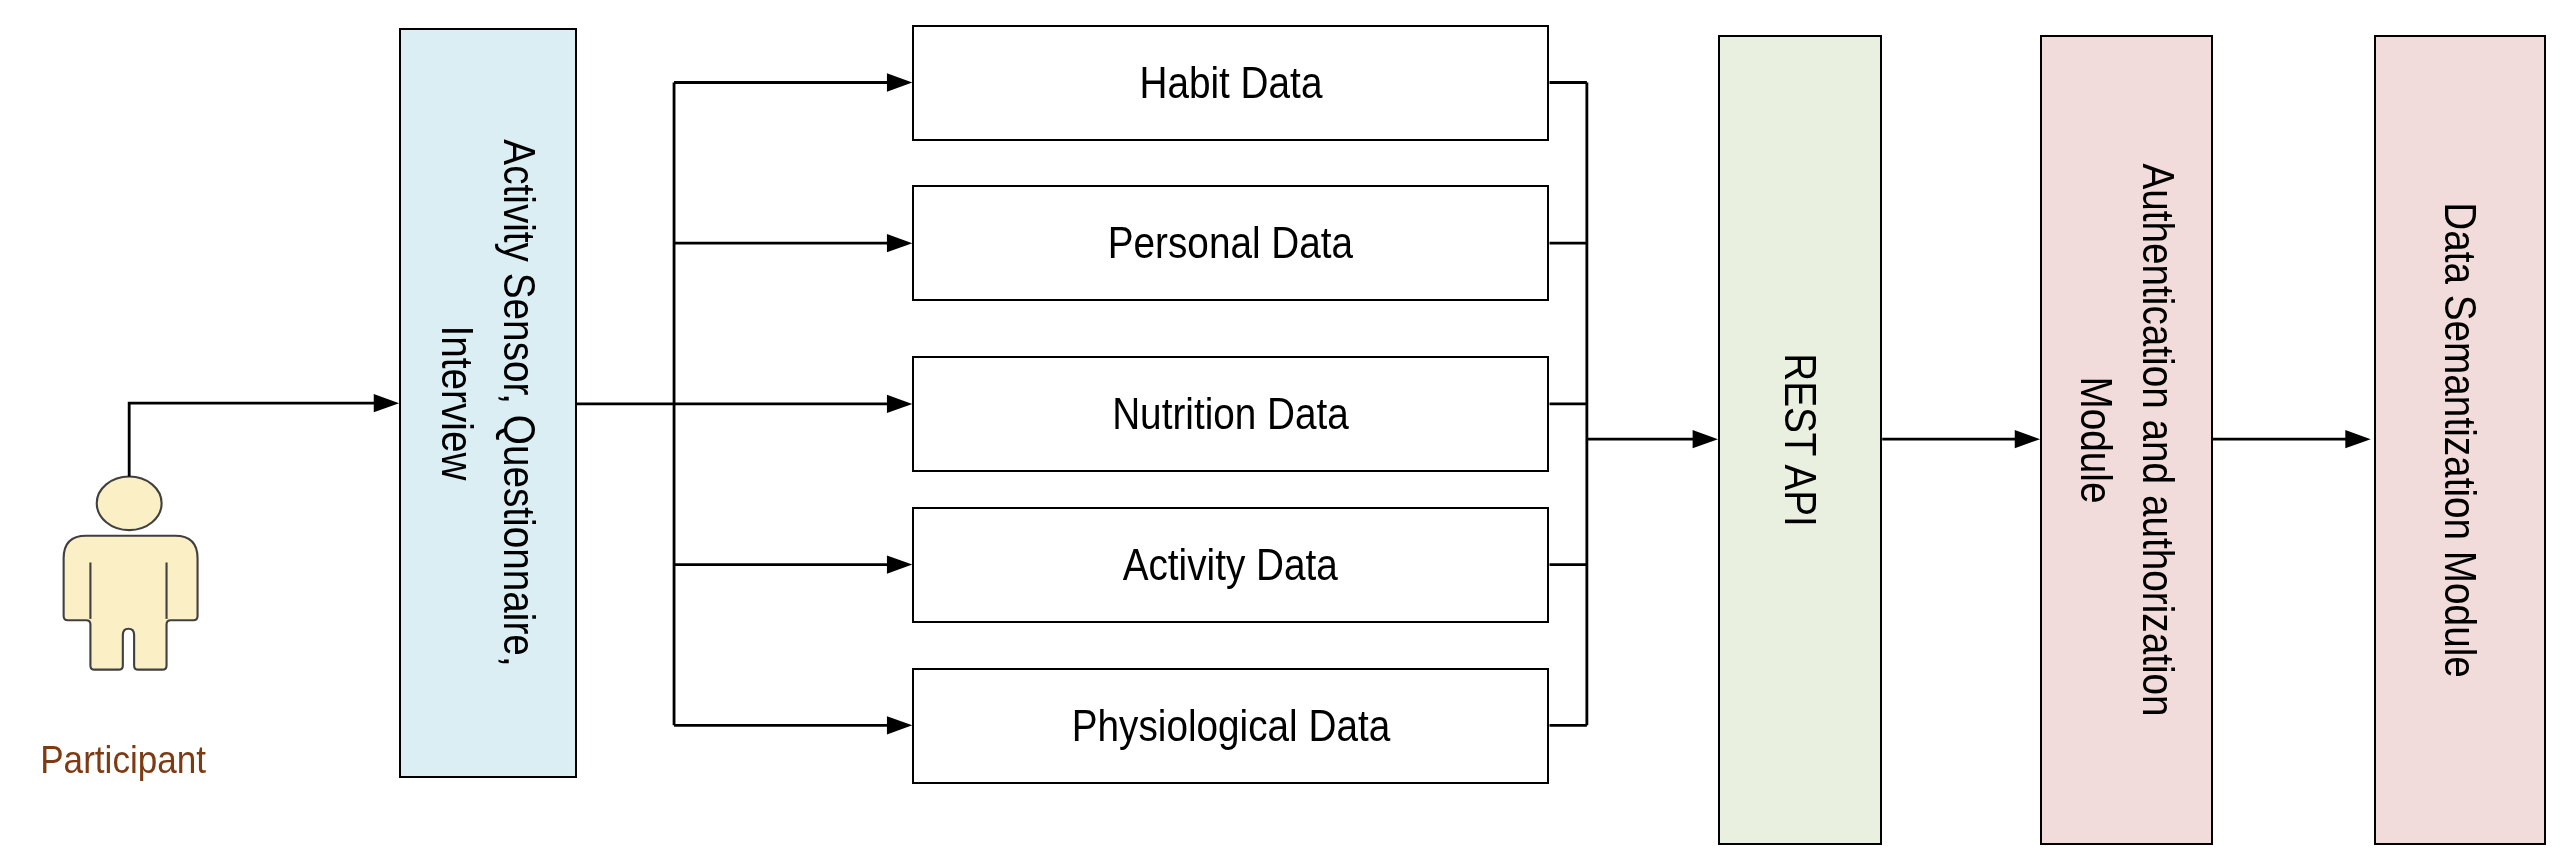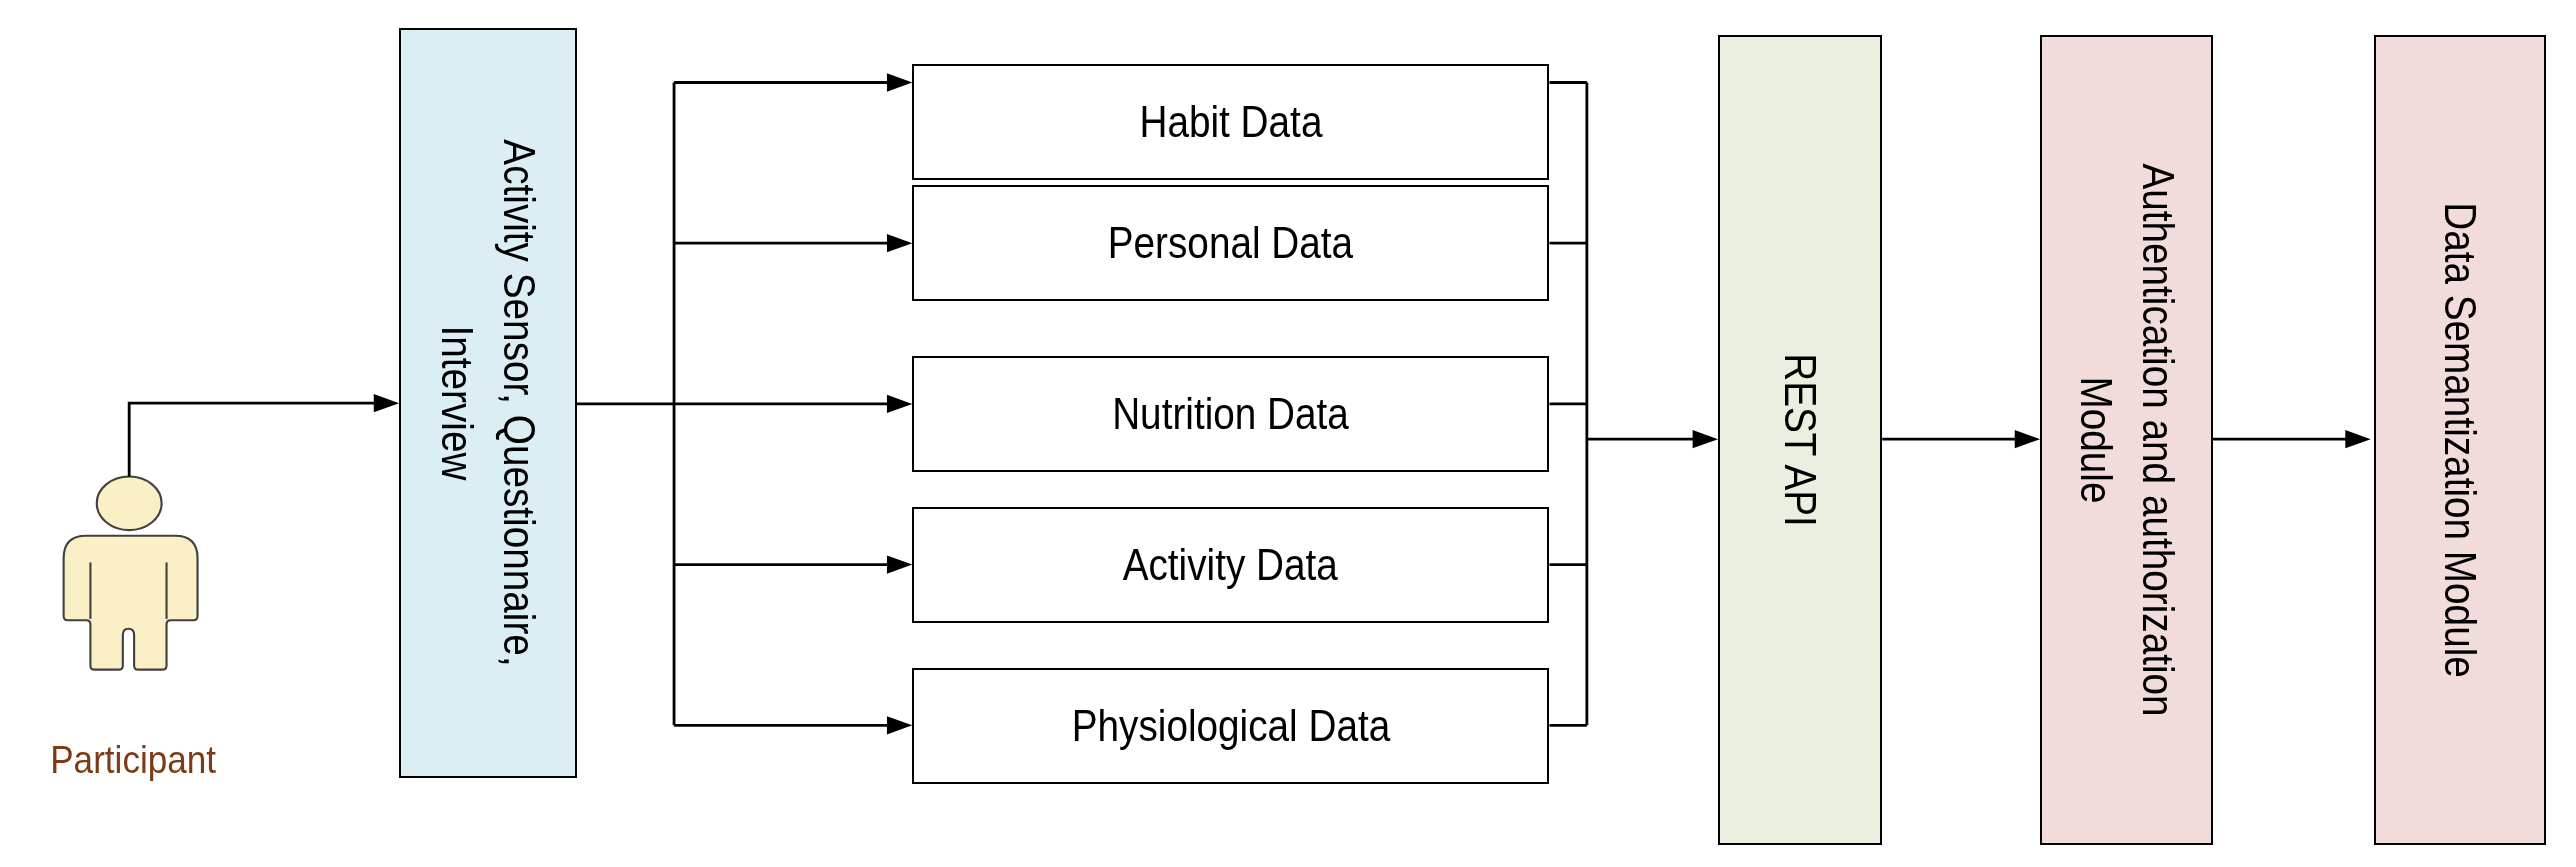--- a/index.html
+++ b/index.html
@@ -29,21 +29,21 @@
     transform:scaleX(0.88);
     white-space:pre;text-align:center;
   }
   .vlabel{
     position:absolute;left:50%;top:50%;
     transform:translate(-50%,-50%) rotate(90deg) scaleX(0.88);
     font-size:44px;line-height:1.42;
     white-space:pre;text-align:center;
   }
   #participant-label{
-    position:absolute;left:20px;top:740px;width:227px;
+    position:absolute;left:10px;top:740px;width:227px;
     text-align:center;
     font-size:39px;line-height:1.0;
     color:#7E3A12;
   }
   #participant-label span{display:inline-block;transform:scaleX(0.9);white-space:pre;}
   svg{position:absolute;left:0;top:0;}
   .cline{stroke:#000;stroke-width:4;fill:none;}
   .ahead{fill:#000;stroke:none;}
   .person-fill{fill:#FBEFC6;stroke:#404040;stroke-width:3;}
   .person-line{stroke:#404040;stroke-width:3;}
@@ -113,21 +113,21 @@
 
   <div id="participant-label">
     <span>Participant</span>
   </div>
 
   <div class="box box-blue" style="left:399px;top:27.5px;width:178px;height:750px;">
     <div class="vlabel">Activity Sensor, Questionnaire,
 Interview</div>
   </div>
 
-  <div class="box" style="left:912px;top:25px;width:637px;height:116px;margin-top:39px;">
+  <div class="box" style="left:912px;top:25px;width:637px;height:116px;">
     <div class="hlabel">
         <span>Habit Data</span>
       </div>
   </div>
   <div class="box" style="left:912px;top:185px;width:637px;height:116px;">
     <div class="hlabel">
         <span>Personal Data</span>
       </div>
   </div>
   <div class="box" style="left:912px;top:356px;width:637px;height:116px;">

